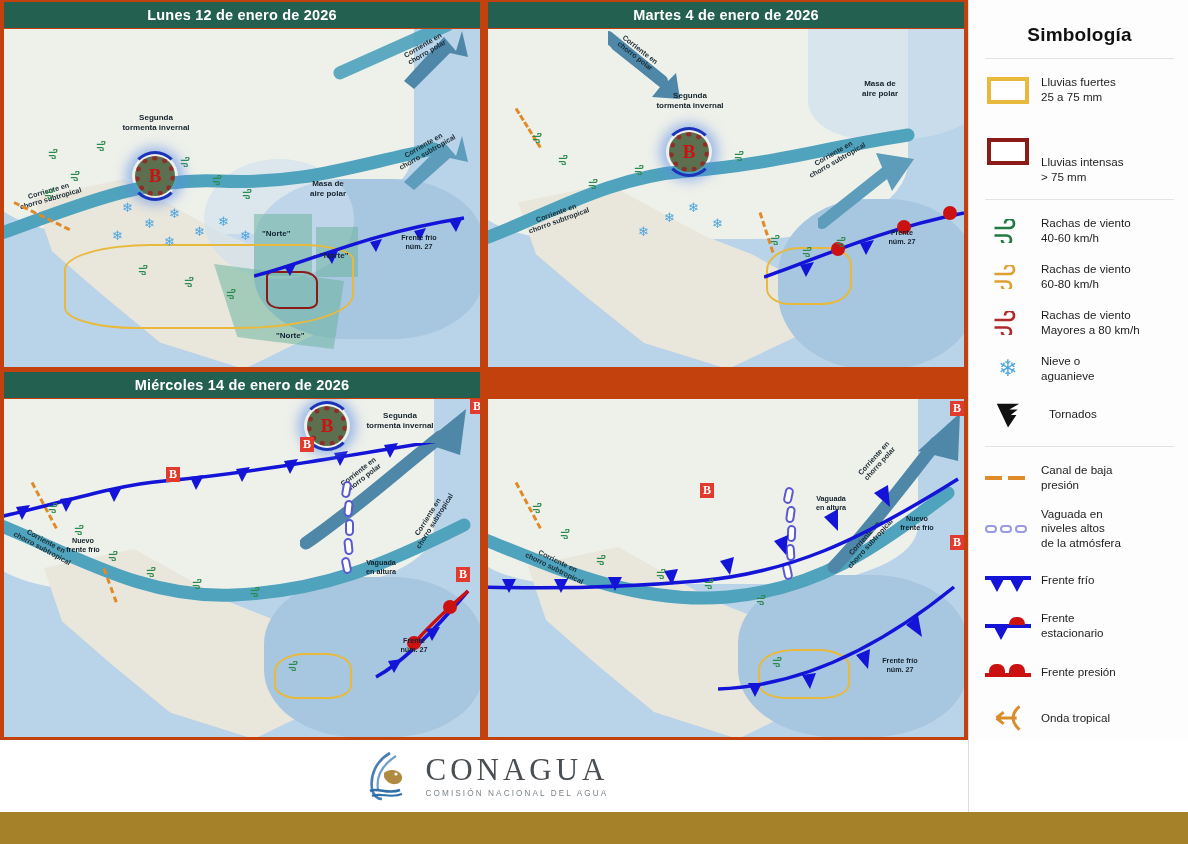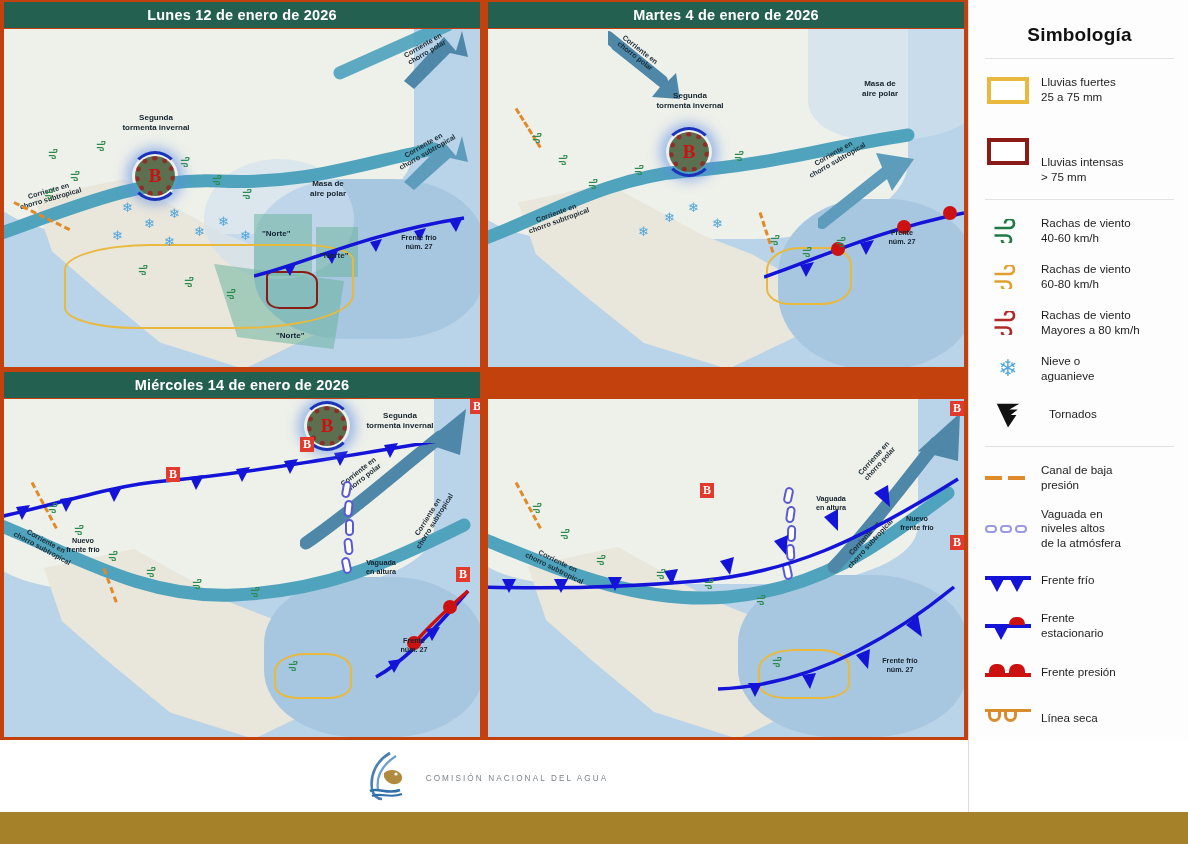--- a/index.html
+++ b/index.html
@@ -635,30 +635,20 @@
         <div class="lfront">
             <div class="bar red" style="top:12px;"></div>
             <div class="dome" style="left:4px;top:3px;width:16px;height:9px;"></div>
             <div class="dome" style="left:24px;top:3px;width:16px;height:9px;"></div>
           </div>
       </div>
       <div class="ltxt" style="white-space:pre-line;">Frente presión</div>
     </div>
     <div class="lrow">
       <div class="lico">
-        <div class="ldry">
-            <div class="dbar"></div>
-            <div class="arc" style="left:3px;"></div>
-            <div class="arc" style="left:19px;"></div>
-          </div>
-      </div>
-      <div class="ltxt" style="white-space:pre-line;">Línea seca</div>
-    </div>
-    <div class="lrow">
-      <div class="lico">
         <svg width="36" height="26" viewBox="0 0 24 18">
             <path d="M20,1 C14,6 14,12 20,17 M4,9 h14 M4,9 l5,-4 M4,9 l5,4" stroke="#d98c2b" stroke-width="2" fill="none"></path>
           </svg>
       </div>
       <div class="ltxt" style="white-space:pre-line;">Onda tropical</div>
     </div>
   </div>
 
   <div class="rightcap"></div>
 
@@ -667,18 +657,19 @@
       <svg width="54" height="54" viewBox="0 0 54 54">
         <path d="M30,4 C16,12 10,26 12,40 C13,46 17,50 22,50" stroke="#4a7fb5" stroke-width="2.6" fill="none"></path>
         <path d="M36,7 C22,16 16,28 18,41" stroke="#6e9fcb" stroke-width="2.2" fill="none"></path>
         <path d="M24,24 C28,20 36,20 40,24 C44,28 42,34 36,35 C30,36 26,32 24,28 Z" fill="#b08a3e"></path>
         <circle cx="36" cy="25" r="1.6" fill="#fff"></circle>
         <path d="M10,42 C18,38 28,46 40,41" stroke="#2f6fa8" stroke-width="2.6" fill="none"></path>
         <path d="M12,47 C20,43 30,50 42,45" stroke="#2f6fa8" stroke-width="2.2" fill="none"></path>
       </svg>
     </div>
     <div class="logo-text">
+      <div class="logo-title">CONAGUA</div>
       <div class="logo-sub">COMISIÓN NACIONAL DEL AGUA</div>
     </div>
   </div>
 
   <div class="goldbar"></div>
 </div>
 
 </body></html>

